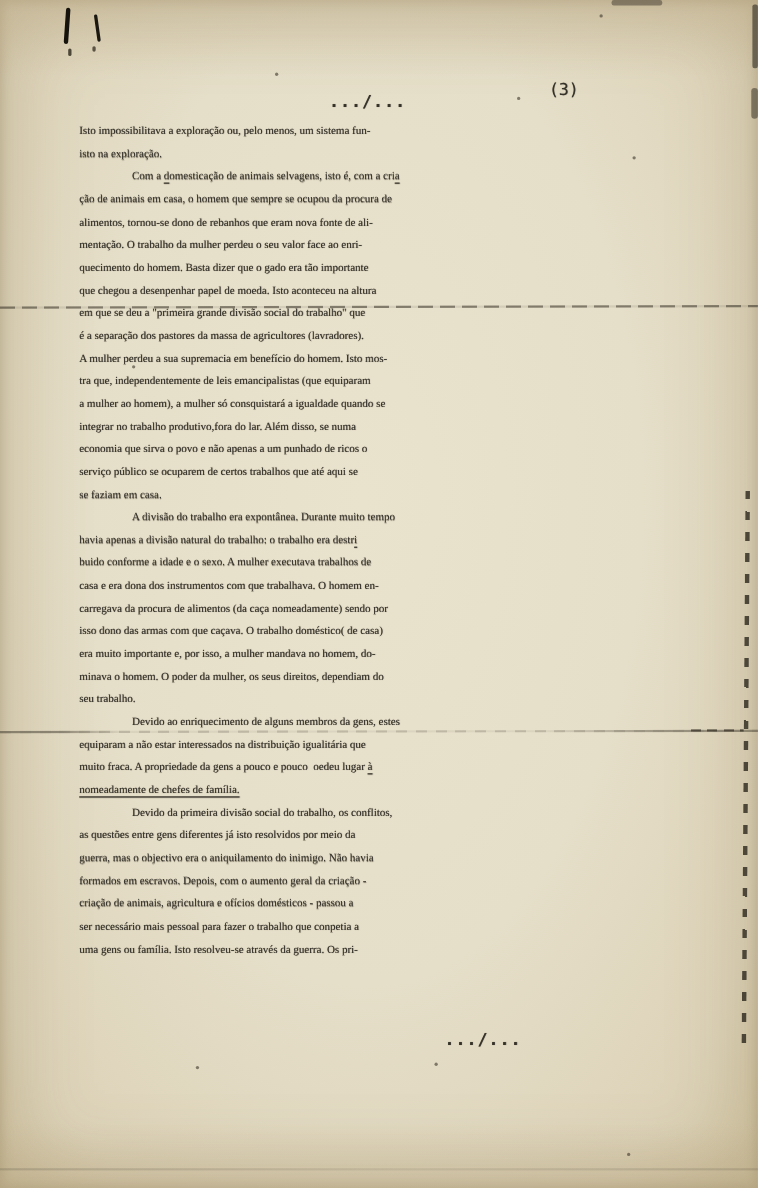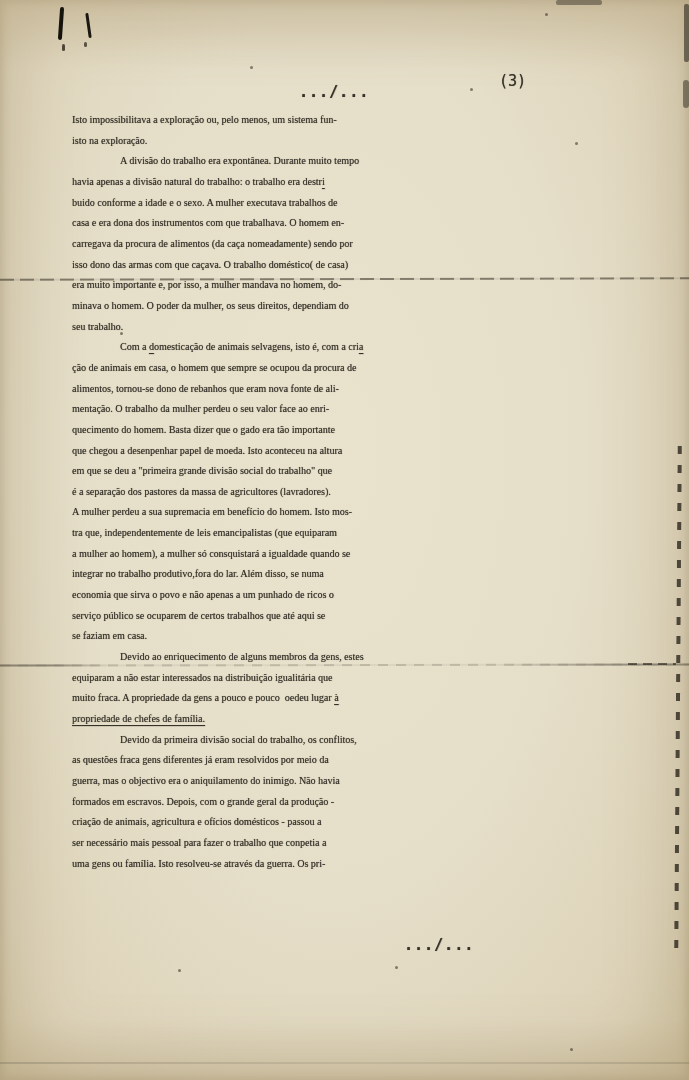--- a/index.html
+++ b/index.html
@@ -108,57 +108,57 @@
 
 <div class="top-continuation ink" data-interactable="false">.../...</div>
 <div class="page-number ink" data-interactable="false">(3)</div>
 
 <div class="doc-body ink" data-interactable="false">
     <div class="para" data-interactable="false">
       <div class="line" data-interactable="false"><span>Isto impossibilitava a exploração ou, pelo menos, um sistema fun-</span></div>
       <div class="line" data-interactable="false"><span>isto na exploração.</span></div>
     </div>
     <div class="para indent" data-interactable="false">
-      <div class="line" data-interactable="false"><span>A divisão do trabalho era expontânea. Durante muito tempo</span></div>
-      <div class="line" data-interactable="false"><span>havia apenas a divisão natural do trabalho: o trabalho era destr</span><span class="u">i</span></div>
-      <div class="line" data-interactable="false"><span>buido conforme a idade e o sexo. A mulher executava trabalhos de</span></div>
-      <div class="line" data-interactable="false"><span>casa e era dona dos instrumentos com que trabalhava. O homem en-</span></div>
-      <div class="line" data-interactable="false"><span>carregava da procura de alimentos (da caça nomeadamente) sendo por</span></div>
-      <div class="line" data-interactable="false"><span>isso dono das armas com que caçava. O trabalho doméstico( de casa)</span></div>
-      <div class="line" data-interactable="false"><span>era muito importante e, por isso, a mulher mandava no homem, do-</span></div>
-      <div class="line" data-interactable="false"><span>minava o homem. O poder da mulher, os seus direitos, dependiam do</span></div>
-      <div class="line" data-interactable="false"><span>seu trabalho.</span></div>
-    </div>
-    <div class="para indent" data-interactable="false">
       <div class="line" data-interactable="false"><span>Com a </span><span class="u">d</span><span>omesticação de animais selvagens, isto é, com a cri</span><span class="u">a</span></div>
       <div class="line" data-interactable="false"><span>ção de animais em casa, o homem que sempre se ocupou da procura de</span></div>
       <div class="line" data-interactable="false"><span>alimentos, tornou-se dono de rebanhos que eram nova fonte de ali-</span></div>
       <div class="line" data-interactable="false"><span>mentação. O trabalho da mulher perdeu o seu valor face ao enri-</span></div>
       <div class="line" data-interactable="false"><span>quecimento do homem. Basta dizer que o gado era tão importante</span></div>
       <div class="line" data-interactable="false"><span>que chegou a desenpenhar papel de moeda. Isto aconteceu na altura</span></div>
       <div class="line" data-interactable="false"><span>em que se deu a "primeira grande divisão social do trabalho" que</span></div>
       <div class="line" data-interactable="false"><span>é a separação dos pastores da massa de agricultores (lavradores).</span></div>
       <div class="line" data-interactable="false"><span>A mulher perdeu a sua supremacia em benefício do homem. Isto mos-</span></div>
       <div class="line" data-interactable="false"><span>tra que, independentemente de leis emancipalistas (que equiparam</span></div>
       <div class="line" data-interactable="false"><span>a mulher ao homem), a mulher só consquistará a igualdade quando se</span></div>
       <div class="line" data-interactable="false"><span>integrar no trabalho produtivo,fora do lar. Além disso, se numa</span></div>
       <div class="line" data-interactable="false"><span>economia que sirva o povo e não apenas a um punhado de ricos o</span></div>
       <div class="line" data-interactable="false"><span>serviço público se ocuparem de certos trabalhos que até aqui se</span></div>
       <div class="line" data-interactable="false"><span>se faziam em casa.</span></div>
     </div>
     <div class="para indent" data-interactable="false">
+      <div class="line" data-interactable="false"><span>A divisão do trabalho era expontânea. Durante muito tempo</span></div>
+      <div class="line" data-interactable="false"><span>havia apenas a divisão natural do trabalho: o trabalho era destr</span><span class="u">i</span></div>
+      <div class="line" data-interactable="false"><span>buido conforme a idade e o sexo. A mulher executava trabalhos de</span></div>
+      <div class="line" data-interactable="false"><span>casa e era dona dos instrumentos com que trabalhava. O homem en-</span></div>
+      <div class="line" data-interactable="false"><span>carregava da procura de alimentos (da caça nomeadamente) sendo por</span></div>
+      <div class="line" data-interactable="false"><span>isso dono das armas com que caçava. O trabalho doméstico( de casa)</span></div>
+      <div class="line" data-interactable="false"><span>era muito importante e, por isso, a mulher mandava no homem, do-</span></div>
+      <div class="line" data-interactable="false"><span>minava o homem. O poder da mulher, os seus direitos, dependiam do</span></div>
+      <div class="line" data-interactable="false"><span>seu trabalho.</span></div>
+    </div>
+    <div class="para indent" data-interactable="false">
       <div class="line" data-interactable="false"><span>Devido ao enriquecimento de alguns membros da gens, estes</span></div>
       <div class="line" data-interactable="false"><span>equiparam a não estar interessados na distribuição igualitária que</span></div>
       <div class="line" data-interactable="false"><span>muito fraca. A propriedade da gens a pouco e pouco  oedeu lugar </span><span class="u">à</span></div>
-      <div class="line" data-interactable="false"><span class="u">propriedade de chefes de família.</span></div>
+      <div class="line" data-interactable="false"><span class="u">nomeadamente de chefes de família.</span></div>
     </div>
     <div class="para indent" data-interactable="false">
       <div class="line" data-interactable="false"><span>Devido da primeira divisão social do trabalho, os conflitos,</span></div>
-      <div class="line" data-interactable="false"><span>as questões fraca gens diferentes já eram resolvidos por meio da</span></div>
+      <div class="line" data-interactable="false"><span>as questões entre gens diferentes já isto resolvidos por meio da</span></div>
       <div class="line" data-interactable="false"><span>guerra, mas o objectivo era o aniquilamento do inimigo. Não havia</span></div>
-      <div class="line" data-interactable="false"><span>formados em escravos. Depois, com o grande geral da produção -</span></div>
+      <div class="line" data-interactable="false"><span>formados em escravos. Depois, com o aumento geral da criação -</span></div>
       <div class="line" data-interactable="false"><span>criação de animais, agricultura e ofícios domésticos - passou a</span></div>
       <div class="line" data-interactable="false"><span>ser necessário mais pessoal para fazer o trabalho que conpetia a</span></div>
       <div class="line" data-interactable="false"><span>uma gens ou família. Isto resolveu-se através da guerra. Os pri-</span></div>
     </div>
   </div>
 
 <div class="bottom-continuation ink" data-interactable="false">.../...</div>
 
 </body></html>

